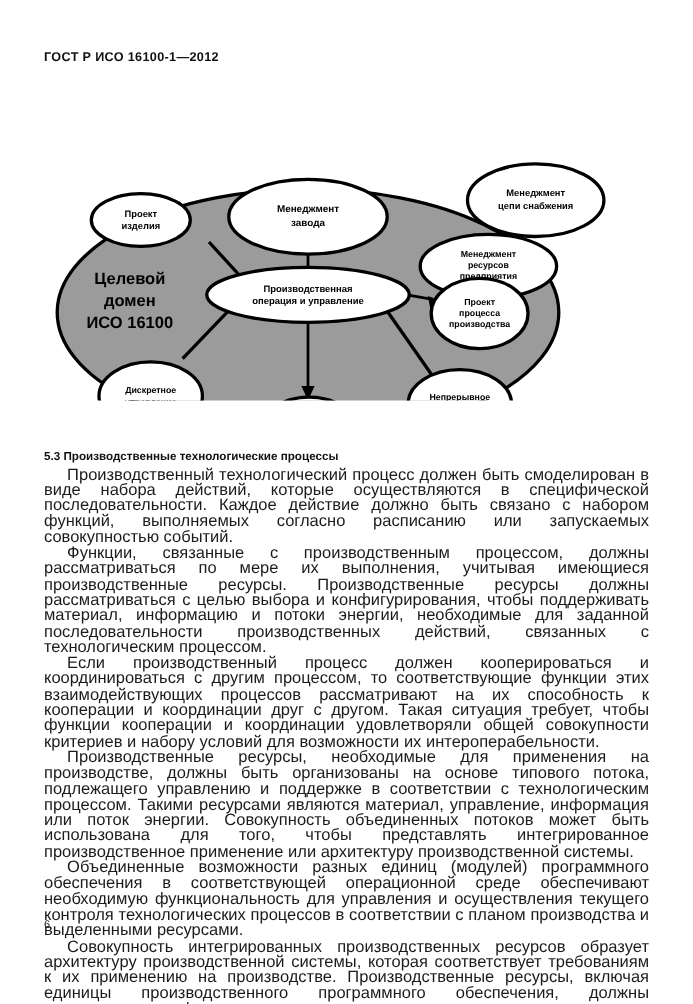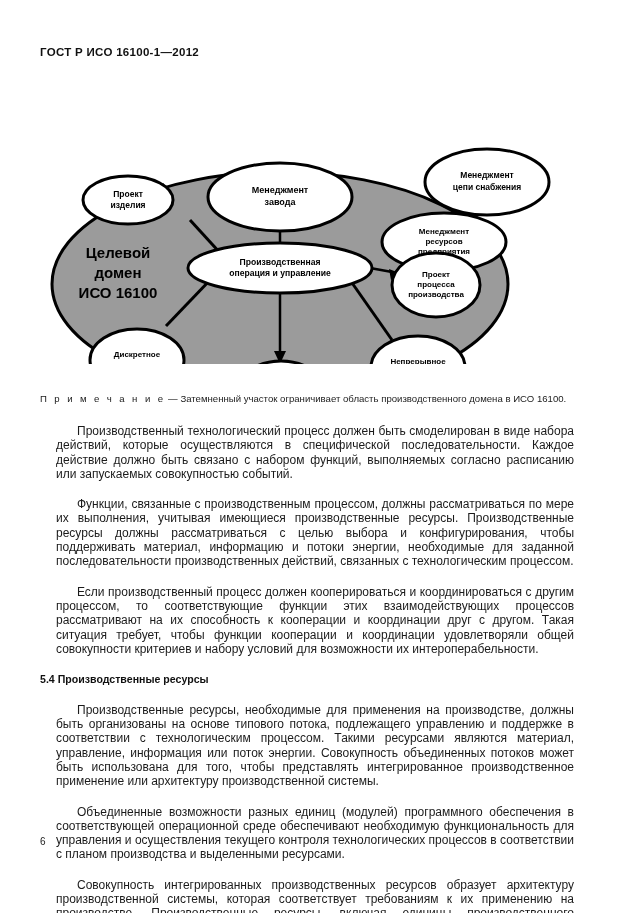--- a/index.html
+++ b/index.html
@@ -83,23 +83,23 @@
     font-weight: bold;
     margin: 0 0 2px 0;
     padding: 0;
     line-height: 14.6px;
     color: #111;
   }
   h3.sec.second {
     margin-top: 11px;
   }
   p.para {
-    font-size: 12px;
+    font-size: 15px;
     line-height: 14.3px;
-    margin: 16px;
+    margin: 0;
     padding: 0;
     text-align: justify;
     text-indent: 21px;
     color: #1b1b1b;
     hyphens: auto;
     -webkit-hyphens: auto;
   }
   .page-number {
     position: absolute;
     left: 40px;
@@ -221,31 +221,28 @@
       <g>
         <ellipse cx="378" cy="295" rx="47" ry="31" fill="#fff" stroke="#000" stroke-width="3"></ellipse>
         <text class="d-label" x="378" y="292" font-size="8" text-anchor="middle">Непрерывное</text>
         <text class="d-label" x="378" y="303" font-size="8" text-anchor="middle">управление</text>
       </g>
 
     </svg>
   </div>
 
 
-  <div class="note">
-    <span class="spaced">П р и м е ч а н и е</span><span> — </span><span>Затемненный участок ограничивает область производственного домена в ИСО 16100.</span>
-  </div>
 
   <div class="body-col">
 
+    <h3 class="sec">5.3 Производственные технологические процессы</h3>
     <p class="para">Производственный технологический процесс должен быть смоделирован в виде набора действий, которые осуществляются в специфической последовательности. Каждое действие должно быть связано с набором функций, выполняемых согласно расписанию или запускаемых совокупностью событий.</p>
     <p class="para">Функции, связанные с производственным процессом, должны рассматриваться по мере их выполнения, учитывая имеющиеся производственные ресурсы. Производственные ресурсы должны рассматриваться с целью выбора и конфигурирования, чтобы поддерживать материал, информацию и потоки энергии, необходимые для заданной последовательности производственных действий, связанных с технологическим процессом.</p>
     <p class="para">Если производственный процесс должен кооперироваться и координироваться с другим процессом, то соответствующие функции этих взаимодействующих процессов рассматривают на их способность к кооперации и координации друг с другом. Такая ситуация требует, чтобы функции кооперации и координации удовлетворяли общей совокупности критериев и набору условий для возможности их интероперабельности.</p>
 
-    <h3 class="sec second">5.4 Производственные ресурсы</h3>
     <p class="para">Производственные ресурсы, необходимые для применения на производстве, должны быть организованы на основе типового потока, подлежащего управлению и поддержке в соответствии с технологическим процессом. Такими ресурсами являются материал, управление, информация или поток энергии. Совокупность объединенных потоков может быть использована для того, чтобы представлять интегрированное производственное применение или архитектуру производственной системы.</p>
     <p class="para">Объединенные возможности разных единиц (модулей) программного обеспечения в соответствующей операционной среде обеспечивают необходимую функциональность для управления и осуществления текущего контроля технологических процессов в соответствии с планом производства и выделенными ресурсами.</p>
     <p class="para">Совокупность интегрированных производственных ресурсов образует архитектуру производственной системы, которая соответствует требованиям к их применению на производстве. Производственные ресурсы, включая единицы производственного программного обеспечения, должны предусматривать функции, связанные с технологическими процессами.</p>
 
   </div>
 
   <div class="page-number">6</div>
 
 </div>
 

